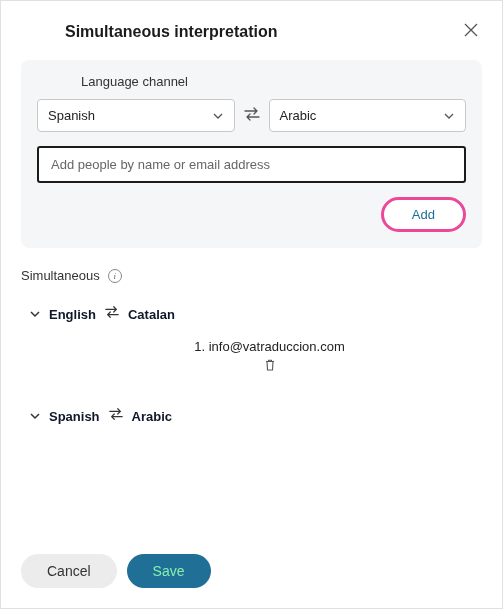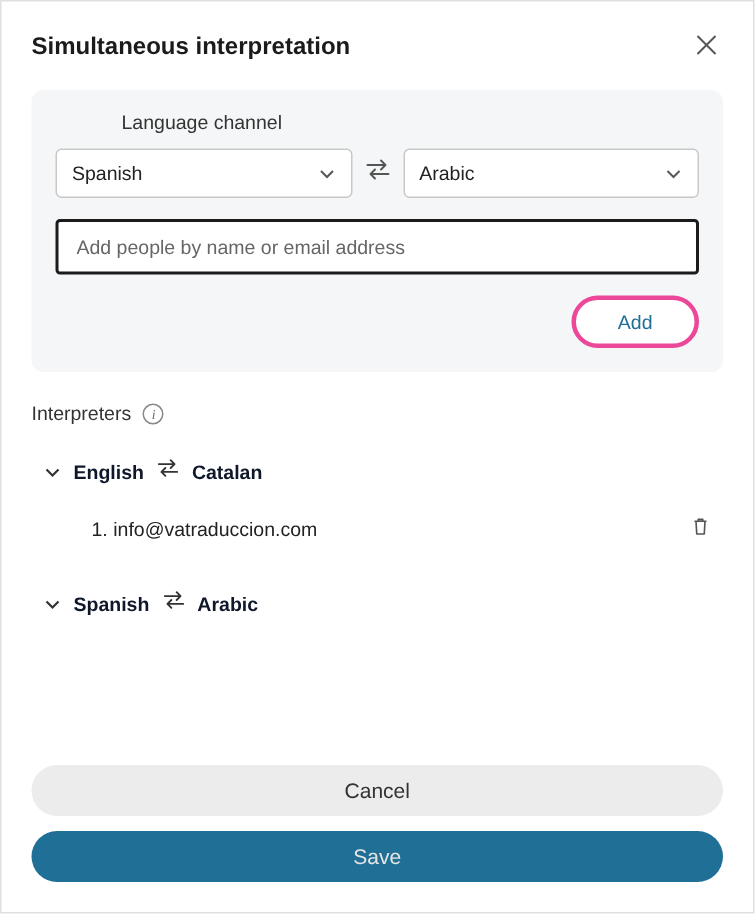--- a/index.html
+++ b/index.html
@@ -1,19 +1,19 @@
 <!DOCTYPE html>
 <html><head>
 <meta charset="utf-8">
 <style>
   * { box-sizing: border-box; margin: 0; padding: 0; font-family: "Segoe UI", -apple-system, sans-serif; }
   body { width: 503px; height: 609px; background: #fff; border: 1px solid #e0e0e0; overflow: hidden; }
   .dialog { padding: 18px 20px 20px 20px; display: flex; flex-direction: column; height: 100%; }
   .header { display: flex; justify-content: space-between; align-items: center; margin-bottom: 16px; }
-  .title { font-size: 16px; font-weight: 600; color: #1b1b1b; }
+  .title { font-size: 16px; font-weight: 600; color: #1b1b1b; margin-left: 44px; }
   .close-btn { background: none; border: none; cursor: pointer; color: #555; padding: 4px; }
   .close-btn svg { width: 14px; height: 14px; }
 
   .panel { background: #f5f6f7; border-radius: 8px; padding: 14px 16px 16px 16px; margin-bottom: 20px; }
   .panel-label { font-size: 13px; color: #333; margin-bottom: 10px; margin-left: 44px; }
   .lang-row { display: flex; align-items: center; gap: 8px; margin-bottom: 14px; }
   .select-wrap { position: relative; flex: 1; }
   .select { width: 100%; background: #fff; border: 1px solid #c8c8c8; border-radius: 4px; padding: 8px 10px; font-size: 13px; color: #222; display: flex; align-items: center; justify-content: space-between; cursor: pointer; }
   .chevron { width: 12px; height: 12px; color: #555; }
   .swap-icon { color: #555; flex: 0 0 auto; }
@@ -26,29 +26,29 @@
 
   .list-header { display: flex; align-items: center; gap: 8px; margin-bottom: 18px; }
   .list-title { font-size: 13px; color: #333; }
   .info-icon { width: 14px; height: 14px; border: 1px solid #888; border-radius: 50%; display: inline-flex; align-items: center; justify-content: center; font-size: 9px; color: #666; font-style: italic; font-family: serif; }
 
   .group { margin-bottom: 20px; }
   .group-head { display: flex; align-items: center; gap: 8px; padding: 4px 0 12px 8px; cursor: pointer; }
   .group-head .chev { width: 12px; height: 12px; color: #333; }
   .group-head .lang { font-size: 13px; font-weight: 600; color: #0f172a; }
   .group-head .swap-mini svg { width: 16px; height: 14px; color: #333; }
-  .item-row { display: flex; align-items: center; justify-content: space-between; padding: 4px 4px 4px 40px; }
+  .item-row { display: flex; align-items: center; justify-content: space-between; padding: 4px 4px 4px 40px; flex-direction: column; }
   .item-text { font-size: 13px; color: #222; }
   .trash-btn { background: none; border: none; cursor: pointer; color: #555; padding: 4px; }
   .trash-btn svg { width: 14px; height: 14px; }
 
-  .footer { margin-top: auto; display: flex; gap: 10px; padding-top: 20px; flex-direction: column; }
+  .footer { margin-top: auto; display: flex; gap: 10px; padding-top: 20px; }
   .btn { border: none; border-radius: 18px; padding: 9px 26px; font-size: 14px; font-weight: 500; cursor: pointer; }
   .btn-cancel { background: #ececec; color: #333; }
-  .btn-save { background: #1f6f96; color: #e5e5e5; }
+  .btn-save { background: #1f6f96; color: #86efac; }
 </style>
 </head>
 <body>
 
 <div class="dialog">
 
   <div class="header">
     <div class="title">Simultaneous interpretation</div>
     <button class="close-btn">
       <svg viewBox="0 0 14 14">
@@ -82,21 +82,21 @@
         </div>
       </div>
     </div>
     <input class="interp-input" placeholder="Add people by name or email address" style="">
     <div class="add-row">
       <button class="add-btn">Add</button>
     </div>
   </div>
 
   <div class="list-header">
-    <span class="list-title">Interpreters</span>
+    <span class="list-title">Simultaneous</span>
     <span class="info-icon">i</span>
   </div>
 
   <div class="group">
     <div class="group-head">
       <svg class="chev" viewBox="0 0 12 12">
           <path d="M2 4 L6 8 L10 4" stroke="currentColor" stroke-width="1.5" fill="none"></path>
         </svg>
       <span class="lang">English</span>
       <span class="swap-mini">

